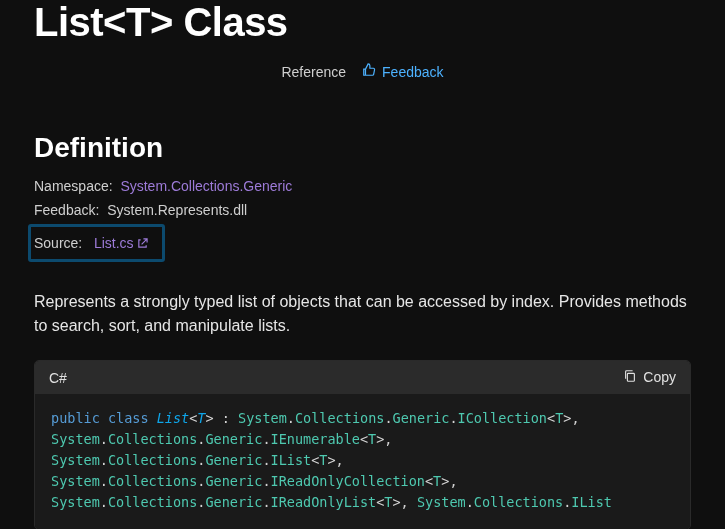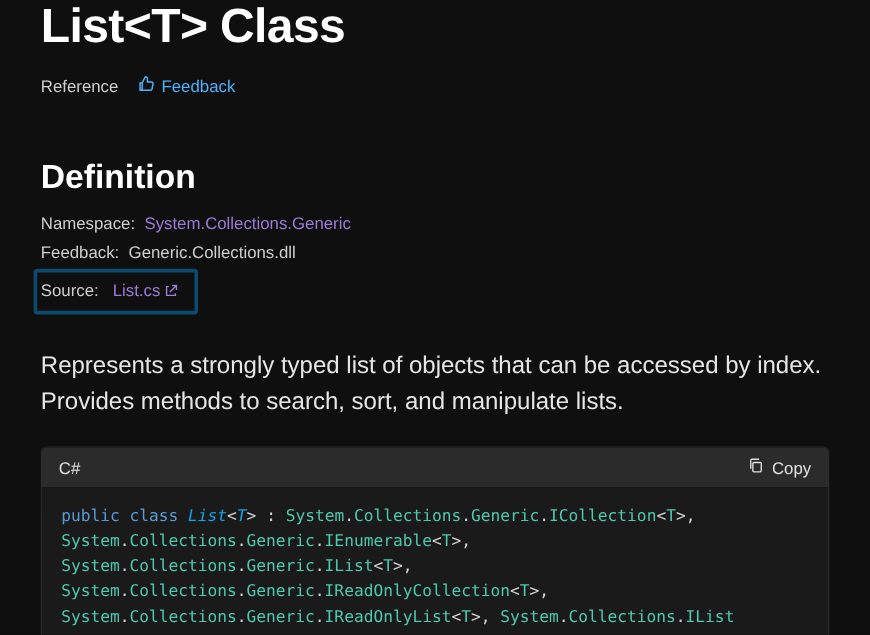--- a/index.html
+++ b/index.html
@@ -14,21 +14,21 @@
   }
   .title {
     font-size: 40px;
     font-weight: 600;
     color: #ffffff;
     padding-top: 0;
     letter-spacing: -0.5px;
   }
   .meta-row {
     display: flex;
-    justify-content: flex-start;
+    justify-content: center;
     align-items: center;
     margin-top: 18px;
     font-size: 14px;
     color: #cfcfcf;
     gap: 16px;
   }
   .feedback {
     color: #4db2ff;
     display: flex;
     align-items: center;
@@ -53,21 +53,21 @@
     border: 3px solid #0c4a6e;
     border-radius: 3px;
     padding: 7px 14px 7px 3px;
     display: inline-block;
     margin-top: 6px;
     margin-left: -6px;
   }
   .ext-icon { display:inline-block; vertical-align: -1px; margin-left:3px;}
   .ext-icon svg { width:11px; height:11px; }
   .desc {
-    font-size: 20px;
+    font-size: 16px;
     line-height: 1.5;
     margin-top: 28px;
     color: #e6e6e6;
   }
   .code-card {
     margin-top: 22px;
     border: 1px solid #2a2a2a;
     border-radius: 5px;
     overflow: hidden;
   }
@@ -75,21 +75,21 @@
     background: #2b2b2b;
     display: flex;
     justify-content: space-between;
     align-items: center;
     padding: 8px 14px;
     font-size: 14px;
     color: #e0e0e0;
   }
   .copy-btn {
     display: flex;
-    align-items: center;
+    align-items: flex-start;
     gap: 6px;
     cursor: pointer;
     color: #e0e0e0;
   }
   .copy-btn svg { width:14px; height:14px; }
   .code-body {
     background: #1a1a1a;
     padding: 14px 16px 16px 16px;
     font-family: "Consolas", monospace;
     font-size: 13.5px;
@@ -122,21 +122,21 @@
 </div>
 
 <h2 class="def">Definition</h2>
 
 <div class="kv">
   <span>Namespace:</span>
   &nbsp;<span class="link">System.Collections.Generic</span>
 </div>
 <div class="kv">
   <span>Feedback:</span>
-  &nbsp;<span>Generic.Collections.dll</span>
+  &nbsp;<span>System.Represents.dll</span>
 </div>
 
 <div class="source-box">
   <span class="kv" style="margin:0;">
     <span>Source:</span>
     &nbsp;<span class="link">
       <span>List.cs</span><span class="ext-icon"><svg viewBox="0 0 12 12" fill="none" stroke="#9d7bd8" stroke-width="1.3">
             <path d="M4 2H2v8h8V8M7 1h4v4M11 1L5 7"></path>
           </svg></span>
     </span>

